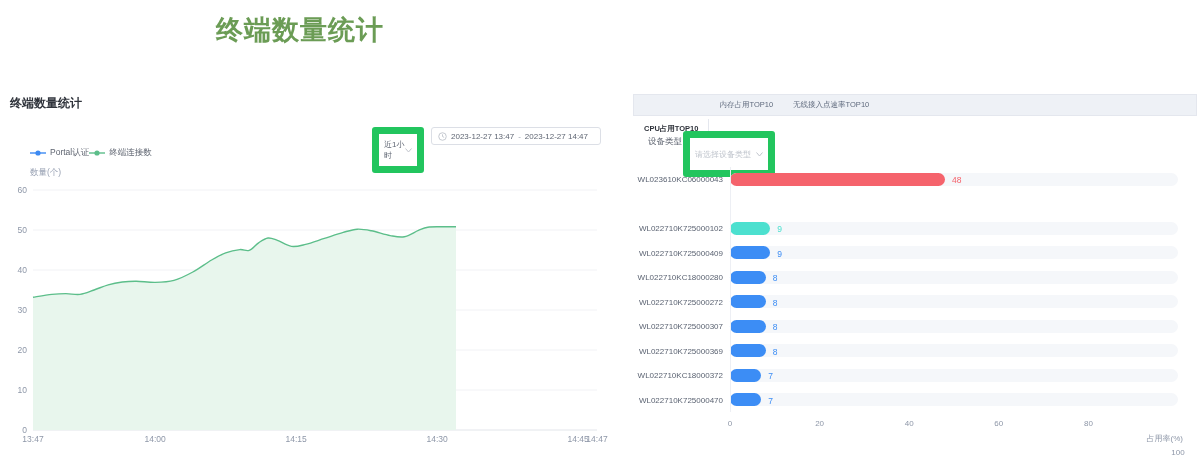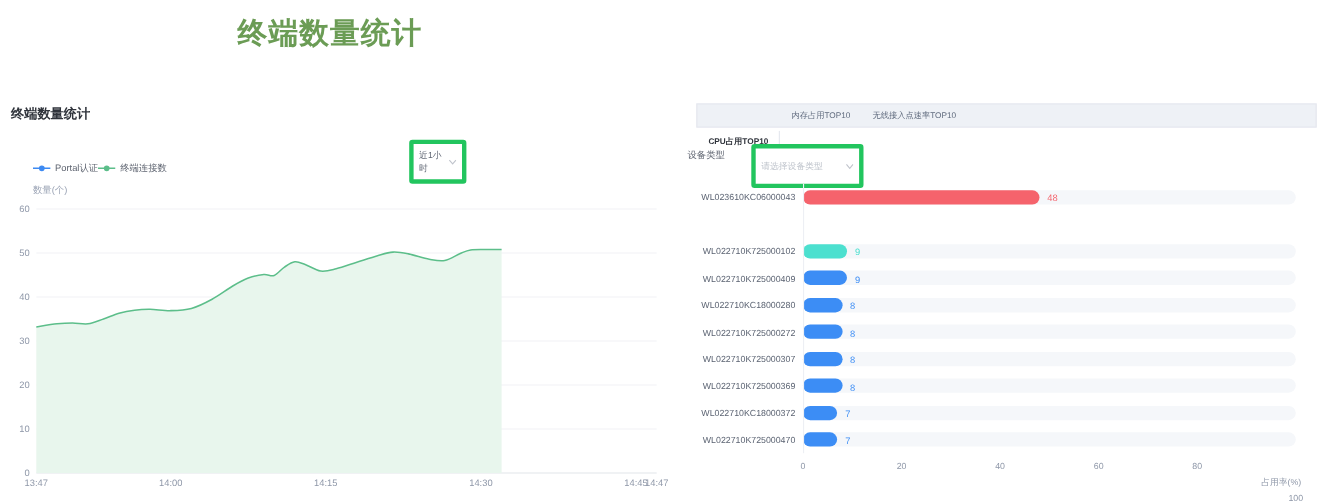--- a/index.html
+++ b/index.html
@@ -4,38 +4,38 @@
 <style>
   html,body{margin:0;padding:0;background:#fff;}
   .canvas{position:relative;width:1200px;height:456px;background:#fff;overflow:hidden;
           font-family:"Liberation Sans","DejaVu Sans",sans-serif;color:#303138;}
   .section-title{position:absolute;top:12px;width:600px;text-align:center;
                  font-size:27px;font-weight:bold;letter-spacing:1px;}
   .panel-title{position:absolute;left:10px;top:95px;font-size:12px;font-weight:bold;color:#2f333b;}
 
   
   .select-box{position:absolute;display:flex;align-items:center;justify-content:space-between;
-              border:4px solid #22c55e;border-radius:3px;background:#fff;box-sizing:border-box;
+              border:7px solid #22c55e;border-radius:3px;background:#fff;box-sizing:border-box;
               font-size:8px;color:#5f6673;padding:16px 5px;cursor:pointer;}
   .time-select{left:372px;top:127px;width:52px;height:18px;}
   .date-box{position:absolute;left:431px;top:127px;width:170px;height:18px;border:1px solid #dcdfe6;
             border-radius:3px;background:#fff;box-sizing:border-box;display:flex;align-items:center;
             gap:4px;font-size:8px;color:#5f6673;padding:0 6px;cursor:pointer;}
   .legend{position:absolute;left:30px;top:147px;display:flex;font-size:8.5px;color:#5e6470;}
   .legend-item{display:flex;align-items:center;gap:4px;cursor:pointer;}
   .ylabel{position:absolute;left:30px;top:167px;font-size:8.5px;color:#98a1b3;}
   .line-chart{position:absolute;left:0;top:182px;}
 
   
   .tabbar{position:absolute;left:633px;top:94px;width:564px;height:22px;background:#eef1f6;
           border:1px solid #e4e7ee;box-sizing:border-box;display:flex;}
   .tab{height:100%;line-height:20px;padding:0 10px;font-size:7.5px;color:#5f6a7d;cursor:pointer;}
   .tab.active{background:#fff;color:#2f333b;font-weight:bold;border-right:1px solid #e4e7ee;margin-top:24px;}
-  .filter-label{position:absolute;left:625px;top:136px;font-size:8.5px;color:#5e6470;}
-  .device-select{left:683px;top:131px;width:102px;height:19px;color:#bfc4cc;}
+  .filter-label{position:absolute;left:648px;top:136px;font-size:8.5px;color:#5e6470;}
+  .device-select{left:683px;top:131px;width:92px;height:19px;color:#bfc4cc;}
   .bar-chart{position:absolute;left:633px;top:167px;width:567px;height:285px;font-size:8.5px;}
   .bar-row{position:absolute;left:0;width:100%;height:24.5px;}
   .bar-row .cat{position:absolute;left:0;top:8px;width:90px;text-align:right;color:#5b6372;font-size:8px;}
   .bar-row .track{position:absolute;left:97px;top:5.5px;width:448px;height:13px;border-radius:7px;}
   .bar-row .bar{position:absolute;left:97px;top:5.5px;height:13px;border-radius:7px;}
   .bar-row .val{position:absolute;top:8px;font-size:8.5px;}
   .baxis-line{position:absolute;left:97px;top:0;width:1px;height:245px;background:#edeff4;}
   .bx-tick{position:absolute;top:252px;transform:translateX(-50%);color:#8e97a8;font-size:8px;}
   .bx-name{position:absolute;top:266px;right:17px;color:#8e97a8;font-size:8px;}
   .chev{flex:0 0 auto;}
@@ -49,20 +49,29 @@
 
   <div class="panel-title">终端数量统计</div>
 
   <div class="select-box time-select">
     <span>近1小时</span>
     <svg class="chev" width="7" height="5" viewBox="0 0 7 5">
       <polyline points="0.5,0.5 3.5,4 6.5,0.5" fill="none" stroke="#c0c4cc" stroke-width="1"></polyline>
     </svg>
   </div>
 
+  <div class="date-box">
+    <svg width="9" height="9" viewBox="0 0 10 10">
+      <circle cx="5" cy="5" r="4.2" fill="none" stroke="#c0c4cc" stroke-width="1"></circle>
+      <polyline points="5,2.6 5,5 6.8,6" fill="none" stroke="#c0c4cc" stroke-width="1"></polyline>
+    </svg>
+    <span>2023-12-27 13:47</span>
+    <span style="color:#9aa1ad;">-</span>
+    <span>2023-12-27 14:47</span>
+  </div>
 
   <div class="legend">
       <span class="legend-item">
         <svg width="16" height="8" viewBox="0 0 16 8">
       <line x1="0" y1="4" x2="16" y2="4" stroke="#3d8af2" stroke-width="1.4"></line>
       <circle cx="8" cy="4" r="2.6" fill="#3d8af2"></circle>
         </svg>
         <span>Portal认证</span>
       </span>
       <span class="legend-item">

